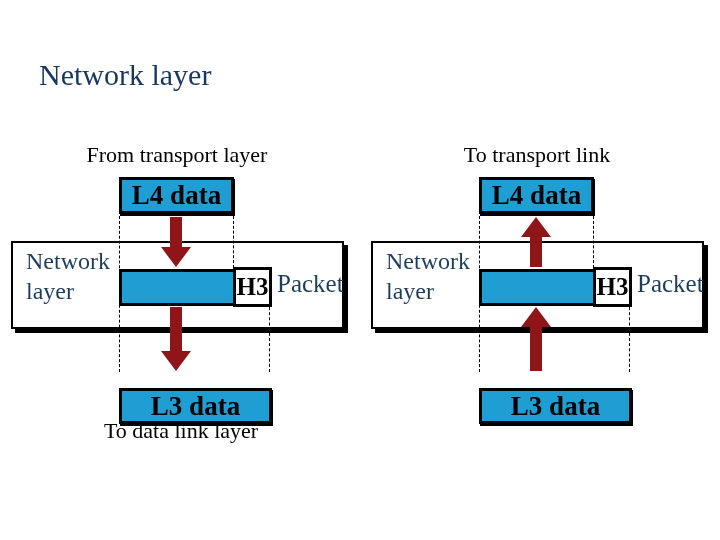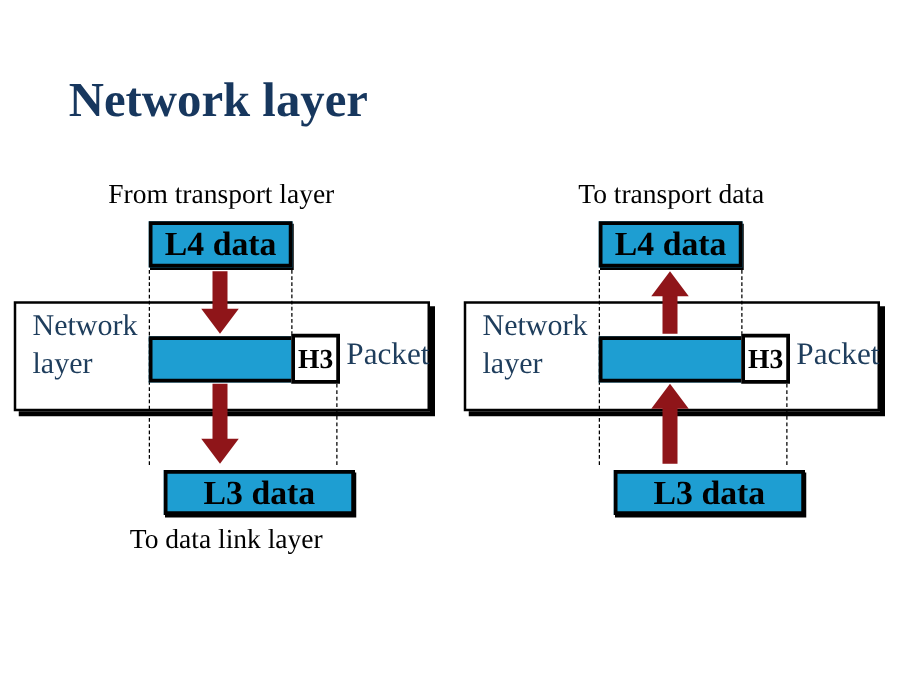--- a/index.html
+++ b/index.html
@@ -8,40 +8,40 @@
     --box_fill:#1E9ED2;
     --arrow_fill:#8F1519;
     --line_black:#000000;
   }
   html,body{margin:0;padding:0;}
   body{background:#777;font-family:"Liberation Serif","DejaVu Serif",serif;}
   .page{
     position:relative;width:720px;height:540px;background:#fff;overflow:hidden;
   }
   .title{
-    position:absolute;left:55px;top:58px;margin:0;
-    font-size:39px;font-weight:bold;color:var(--title_text);white-space:nowrap;
+    position:absolute;left:39px;top:58px;margin:0;
+    font-size:30px;font-weight:normal;color:var(--title_text);white-space:nowrap;
   }
   .diagram{position:absolute;top:0;width:360px;height:476px;}
   .diagram.pos-left{left:0;}
   .diagram.pos-right{left:360px;}
 
   .caption{
     position:absolute;width:240px;text-align:center;font-size:22px;color:#000;white-space:nowrap;
   }
   .caption.top{left:57px;top:142px;}
   .caption.bottom{left:61px;top:418px;}
 
   .databox{
     position:absolute;background:var(--box_fill);border:3px solid var(--line_black);
     box-shadow:1px 2px 0 var(--line_black);
     text-align:center;font-weight:bold;font-size:27px;color:#000;white-space:nowrap;
   }
   .l4box{left:119px;top:177px;width:109px;height:31px;line-height:31px;}
-  .l3box{left:119px;top:376px;width:147px;height:30px;line-height:30px;margin-left:12px;}
+  .l3box{left:119px;top:388px;width:147px;height:30px;line-height:30px;}
 
   .dash{position:absolute;width:0;border-left:1px dashed var(--line_black);z-index:3;}
   .dash.a{left:119px;top:216px;height:156px;}
   .dash.b{left:233px;top:216px;height:52px;}
   .dash.c{left:269px;top:307px;height:65px;}
 
   .bigbox{
     position:absolute;left:11px;top:241px;width:329px;height:84px;
     background:#fff;border:2px solid var(--line_black);
     box-shadow:4px 4px 0 var(--line_black);z-index:2;
@@ -50,21 +50,21 @@
     position:absolute;left:26px;top:246px;z-index:4;
     font-size:24px;line-height:30px;color:var(--label_text);white-space:nowrap;
   }
   .packetbody{
     position:absolute;left:119px;top:269px;width:111px;height:31px;
     background:var(--box_fill);border:3px solid var(--line_black);z-index:4;
   }
   .h3box{
     position:absolute;left:233px;top:267px;width:33px;height:34px;
     background:#fff;border:3px solid var(--line_black);z-index:5;
-    text-align:center;font-weight:bold;font-size:22px;line-height:34px;color:#000;
+    text-align:center;font-weight:bold;font-size:25px;line-height:34px;color:#000;
   }
   .packetlabel{
     position:absolute;left:277px;top:270px;z-index:6;
     font-size:25px;color:var(--label_text);white-space:nowrap;
   }
 
   .arrow{position:absolute;width:30px;z-index:7;}
   .arrow.a1{left:161px;top:217px;height:50px;}
   .arrow.a2{left:161px;top:307px;height:64px;}
   .arrow .shaft{position:absolute;left:9px;width:12px;background:var(--arrow_fill);}
@@ -108,21 +108,21 @@
     <div class="arrow a2">
       <div class="shaft"></div>
       <div class="head"></div>
     </div>
 
     <div class="databox l3box">L3 data</div>
     <div class="caption bottom">To data link layer</div>
   </div>
 
   <div class="diagram pos-right dir-up">
-    <div class="caption top">To transport data</div>
+    <div class="caption top">To transport link</div>
 
     <div class="dash a"></div>
     <div class="dash b"></div>
     <div class="dash c"></div>
 
     <div class="bigbox"></div>
     <div class="layerlabel">
       <div>Network</div>
       <div>layer</div>
     </div>

